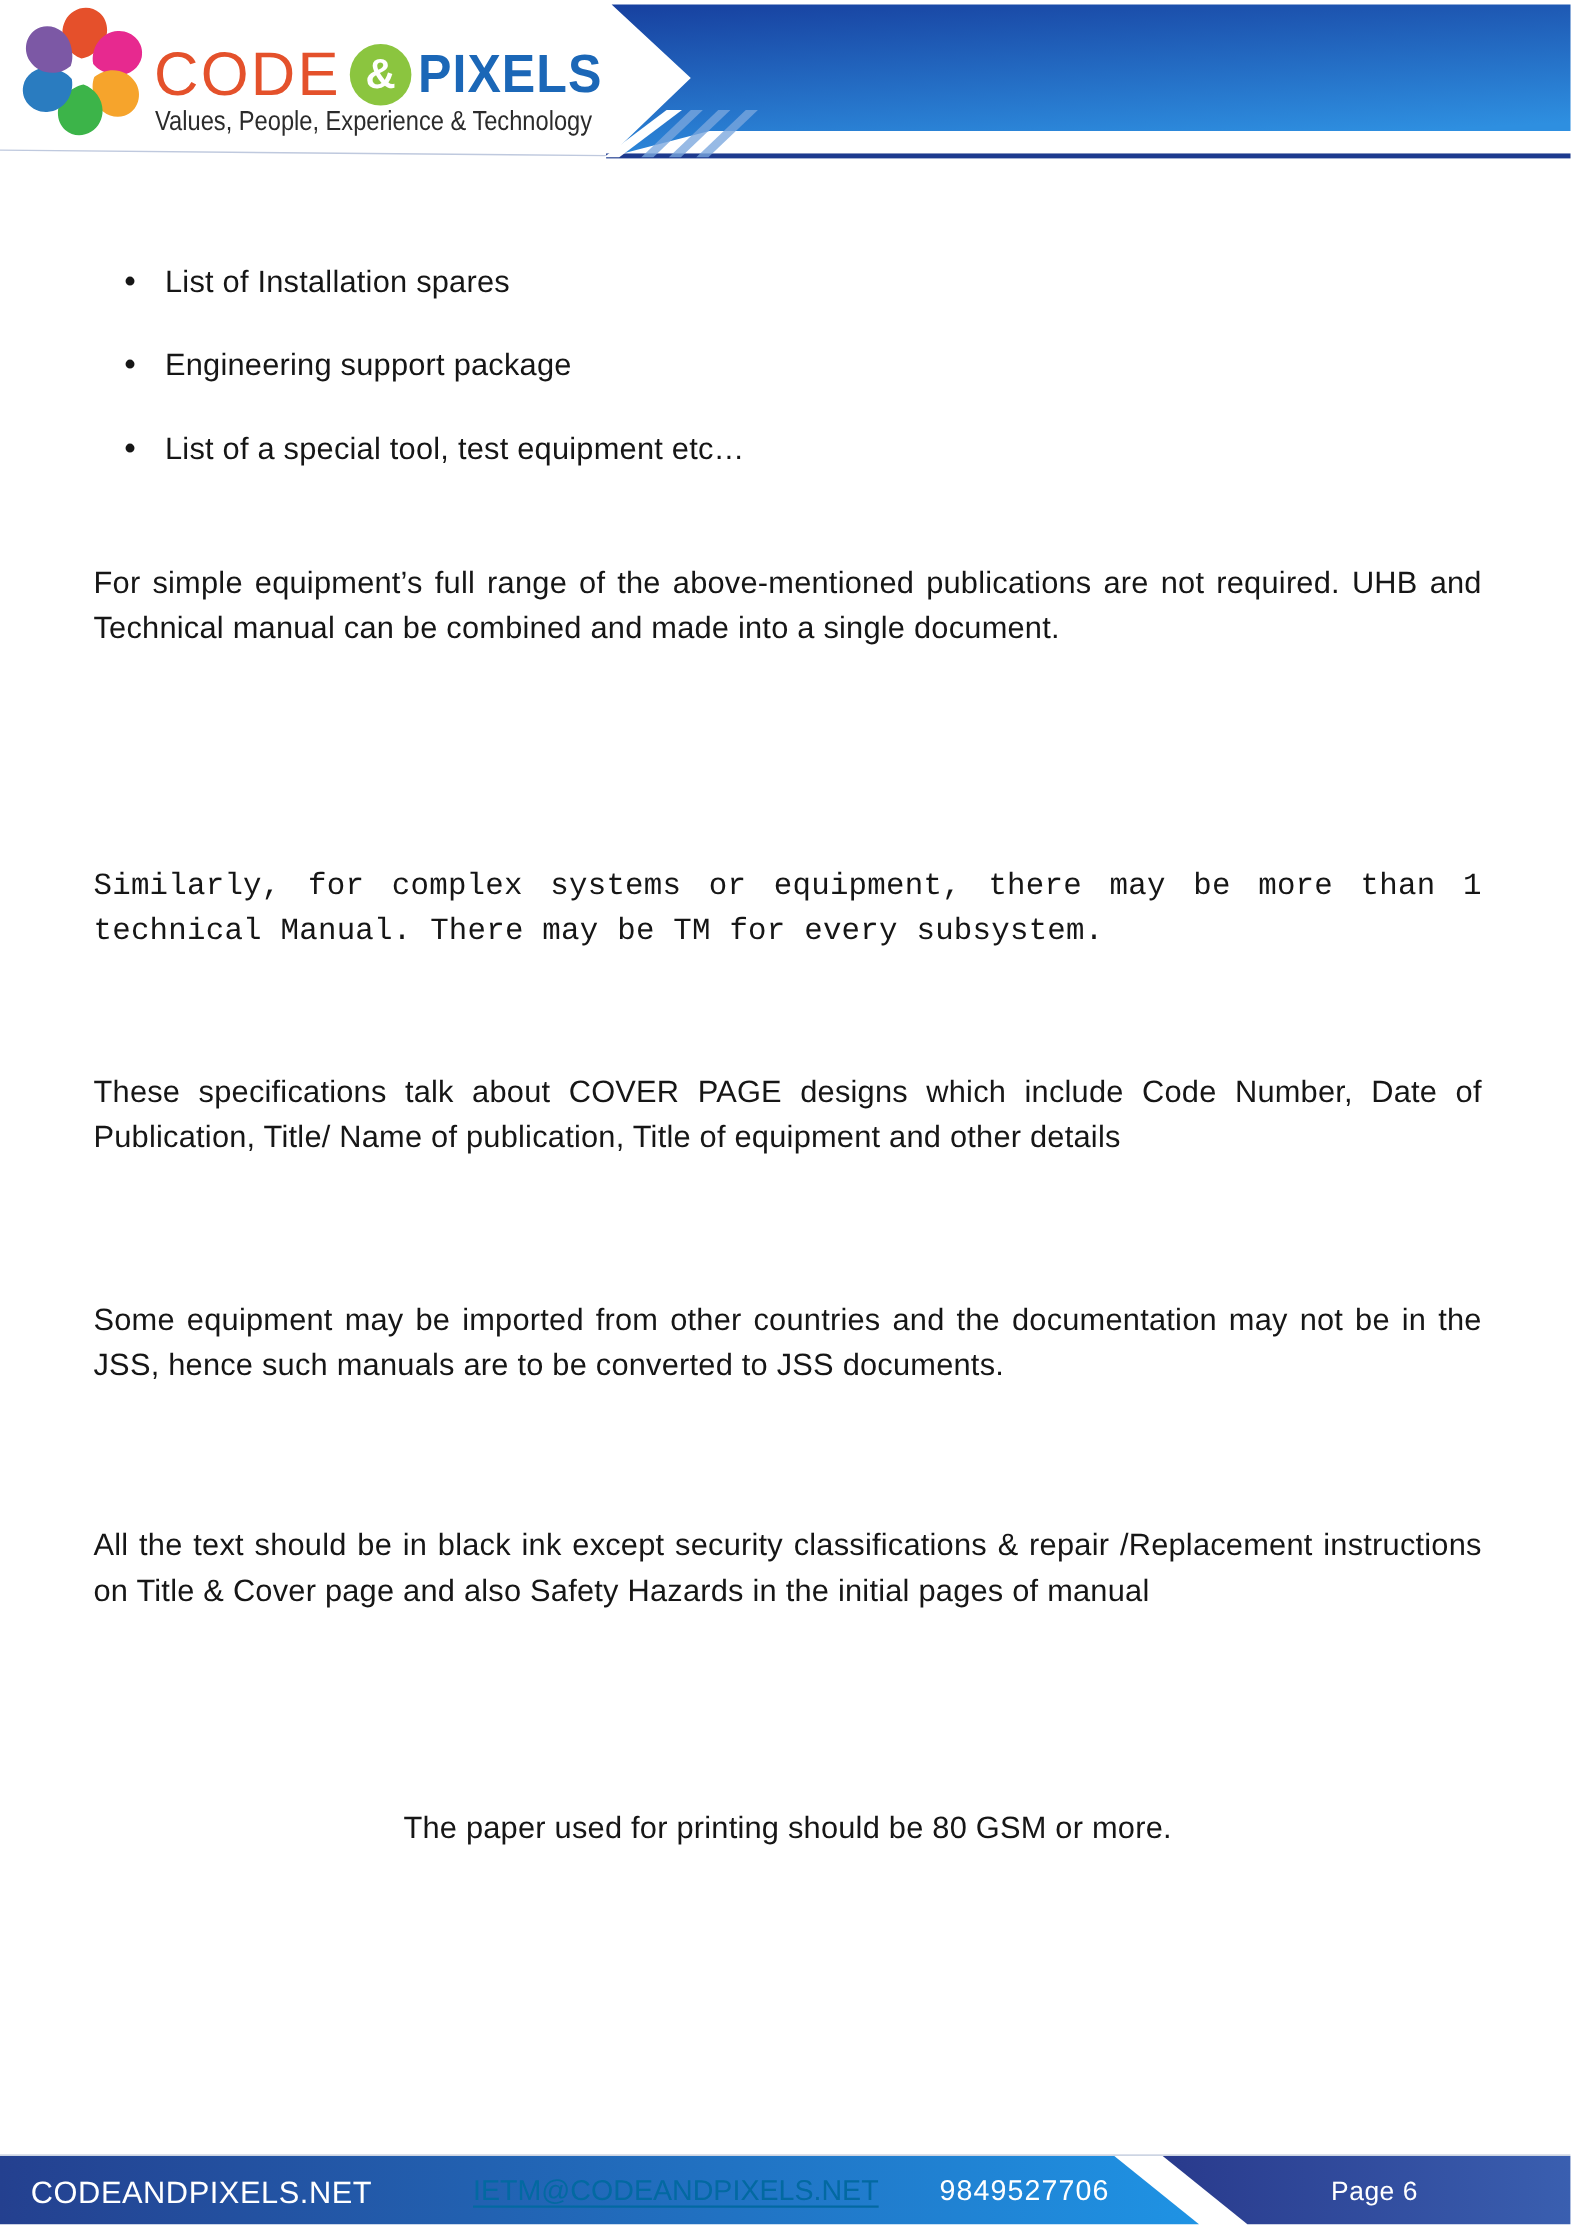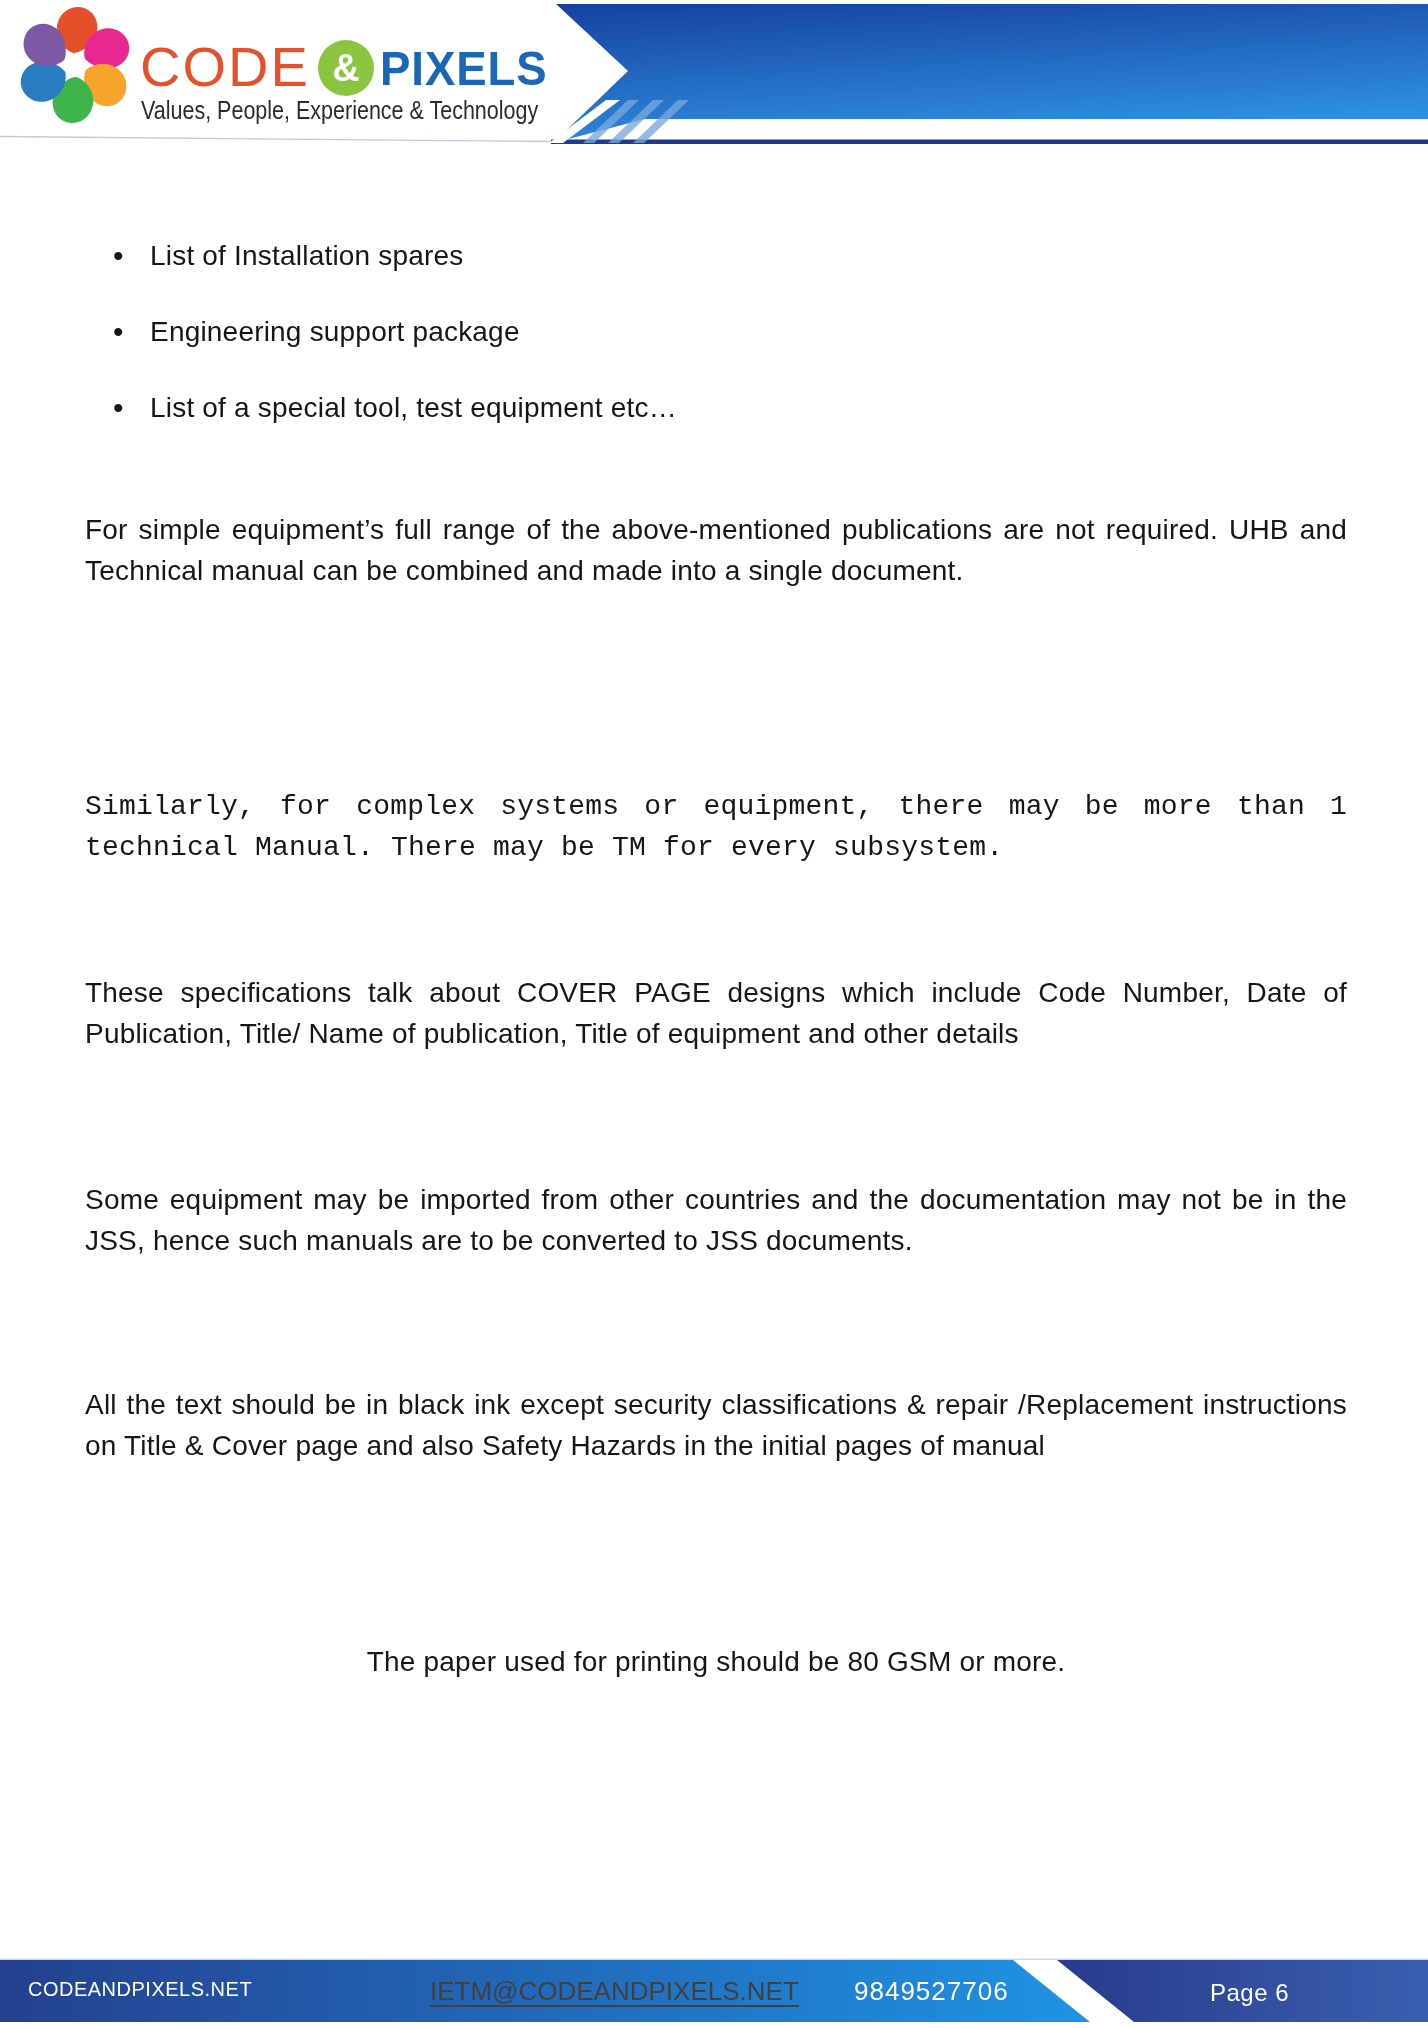--- a/index.html
+++ b/index.html
@@ -35,22 +35,22 @@
     position:relative;padding-left:65px;font-size:28px;line-height:48px;letter-spacing:.2px;margin-top:28px;
   }
   #bullet-list li::before{
     content:"\2022";position:absolute;left:28px;top:0;font-size:30px;
   }
   #p1{top:509px;} #p2{top:786px;font-family:Liberation Mono, monospace;} #p3{top:972px;}
   #p4{top:1179px;} #p5{top:1384px;} #p6{top:1641px;text-align:center;}
   
   #footer-band{position:absolute;left:0;top:1958px;}
   .footer-text{position:absolute;color:#ffffff;white-space:nowrap;}
-  #footer-site{left:28px;top:1978px;font-size:20px;letter-spacing:.5px;}
-  #footer-email{left:430px;top:1976px;font-size:26px;color:#404040;text-underline-offset:5px;}
+  #footer-site{left:28px;top:1978px;font-size:28px;letter-spacing:.5px;}
+  #footer-email{left:430px;top:1976px;font-size:26px;color:#0369a1;text-underline-offset:5px;}
   #footer-phone{left:854px;top:1976px;font-size:26px;letter-spacing:1px;}
   #footer-page{left:1210px;top:1979px;font-size:24px;letter-spacing:.5px;}
 </style>
 </head>
 <body>
 
 <div id="page">
 
   <div>
     <svg id="header-band" width="1428" height="150" viewBox="0 0 1428 150">

